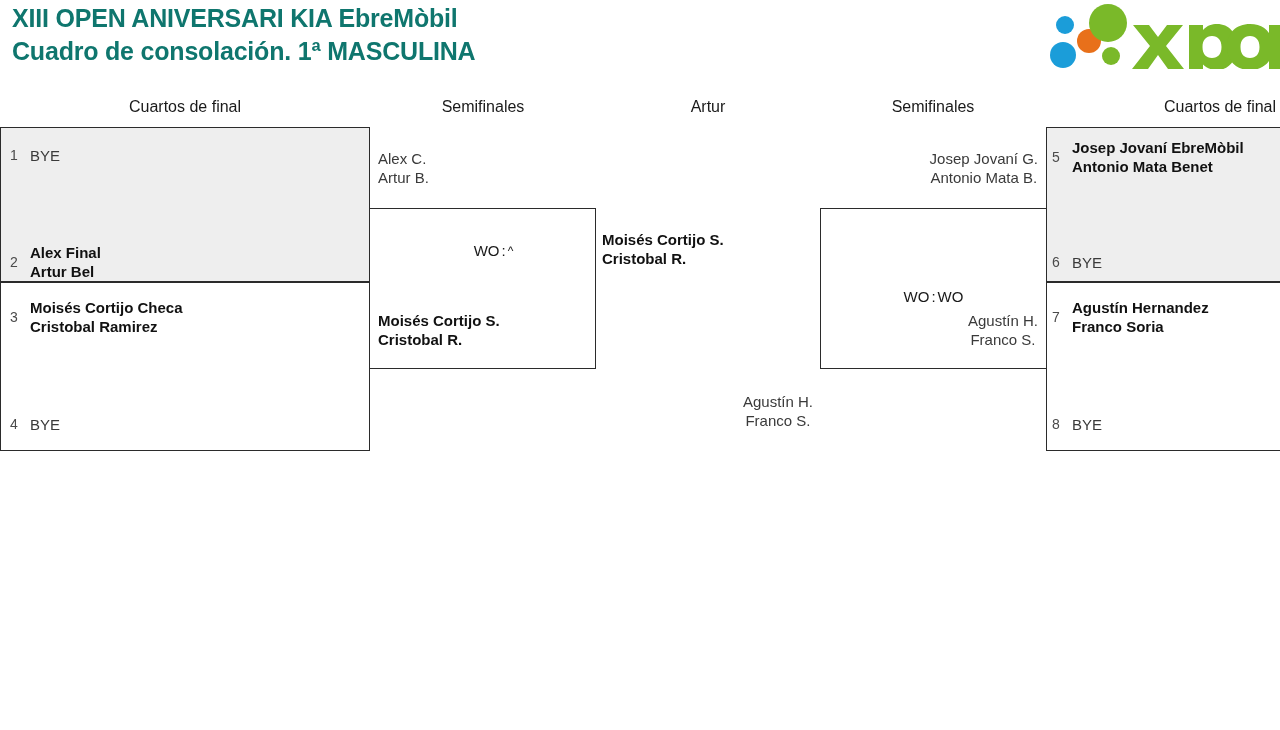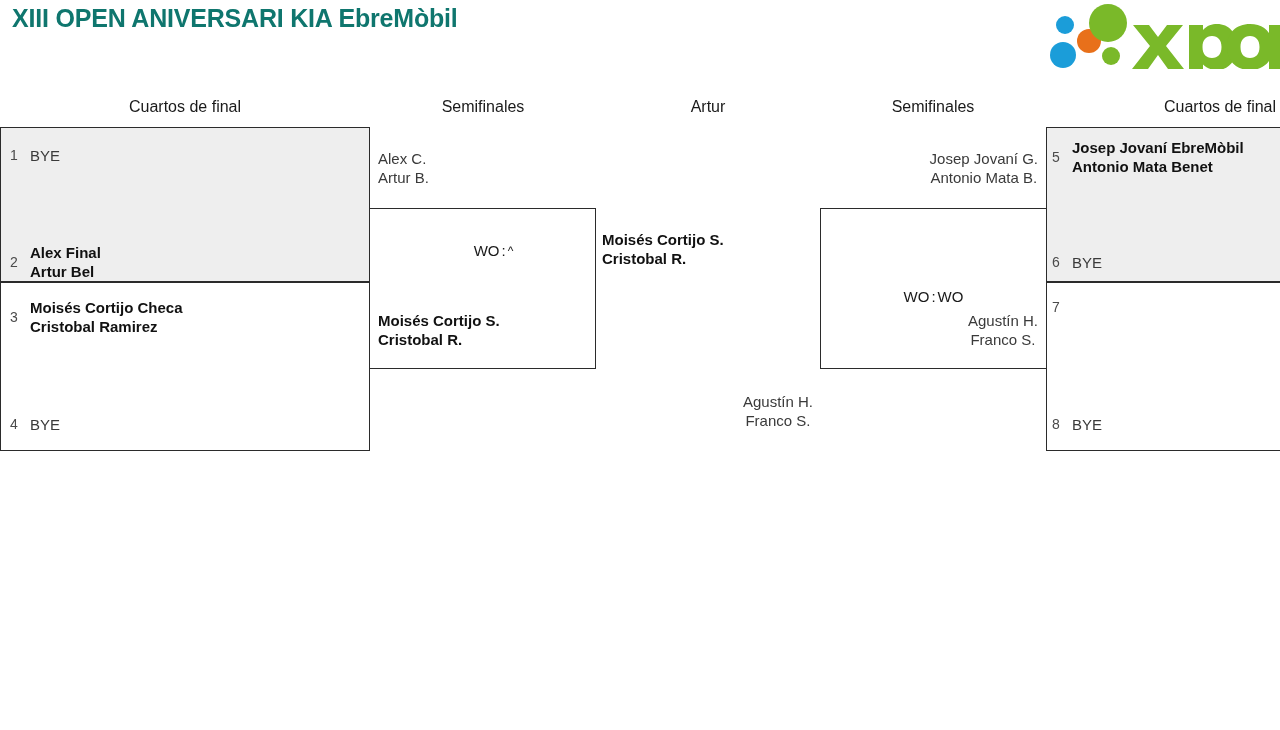--- a/index.html
+++ b/index.html
@@ -159,20 +159,21 @@
   .score .car { font-size: 12px; vertical-align: 1px; }
   .score .sep { padding: 0 2px; }
 </style>
 </head>
 <body>
 
 <div id="header">
 
   <div id="title-block">
     <span id="title-line1">XIII OPEN ANIVERSARI KIA EbreMòbil</span>
+    <span id="title-line2">Cuadro de consolación. 1ª MASCULINA</span>
   </div>
 
   <div id="logo">
     <svg width="235" height="66" viewBox="0 0 235 66" xmlns="http://www.w3.org/2000/svg">
 
       <circle cx="20" cy="22" r="9" fill="#1b9dd9"></circle>
       <circle cx="18" cy="52" r="13" fill="#1b9dd9"></circle>
       <circle cx="44" cy="38" r="12" fill="#e8701a"></circle>
       <circle cx="63" cy="20" r="19" fill="#7ab929"></circle>
       <circle cx="66" cy="53" r="9" fill="#7ab929"></circle>
@@ -304,20 +305,24 @@
 
   <div class="entry bye" id="e-s6">
     <span class="seed">6</span>
     <span class="names">
       <span class="nm">BYE</span>
     </span>
   </div>
 
   <div class="entry winner" id="e-s7">
     <span class="seed">7</span>
+    <span class="names">
+      <span class="nm">Agustín Hernandez</span>
+      <span class="nm">Franco Soria</span>
+    </span>
   </div>
 
   <div class="entry bye" id="e-s8">
     <span class="seed">8</span>
     <span class="names">
       <span class="nm">BYE</span>
     </span>
   </div>
 
 </div>

